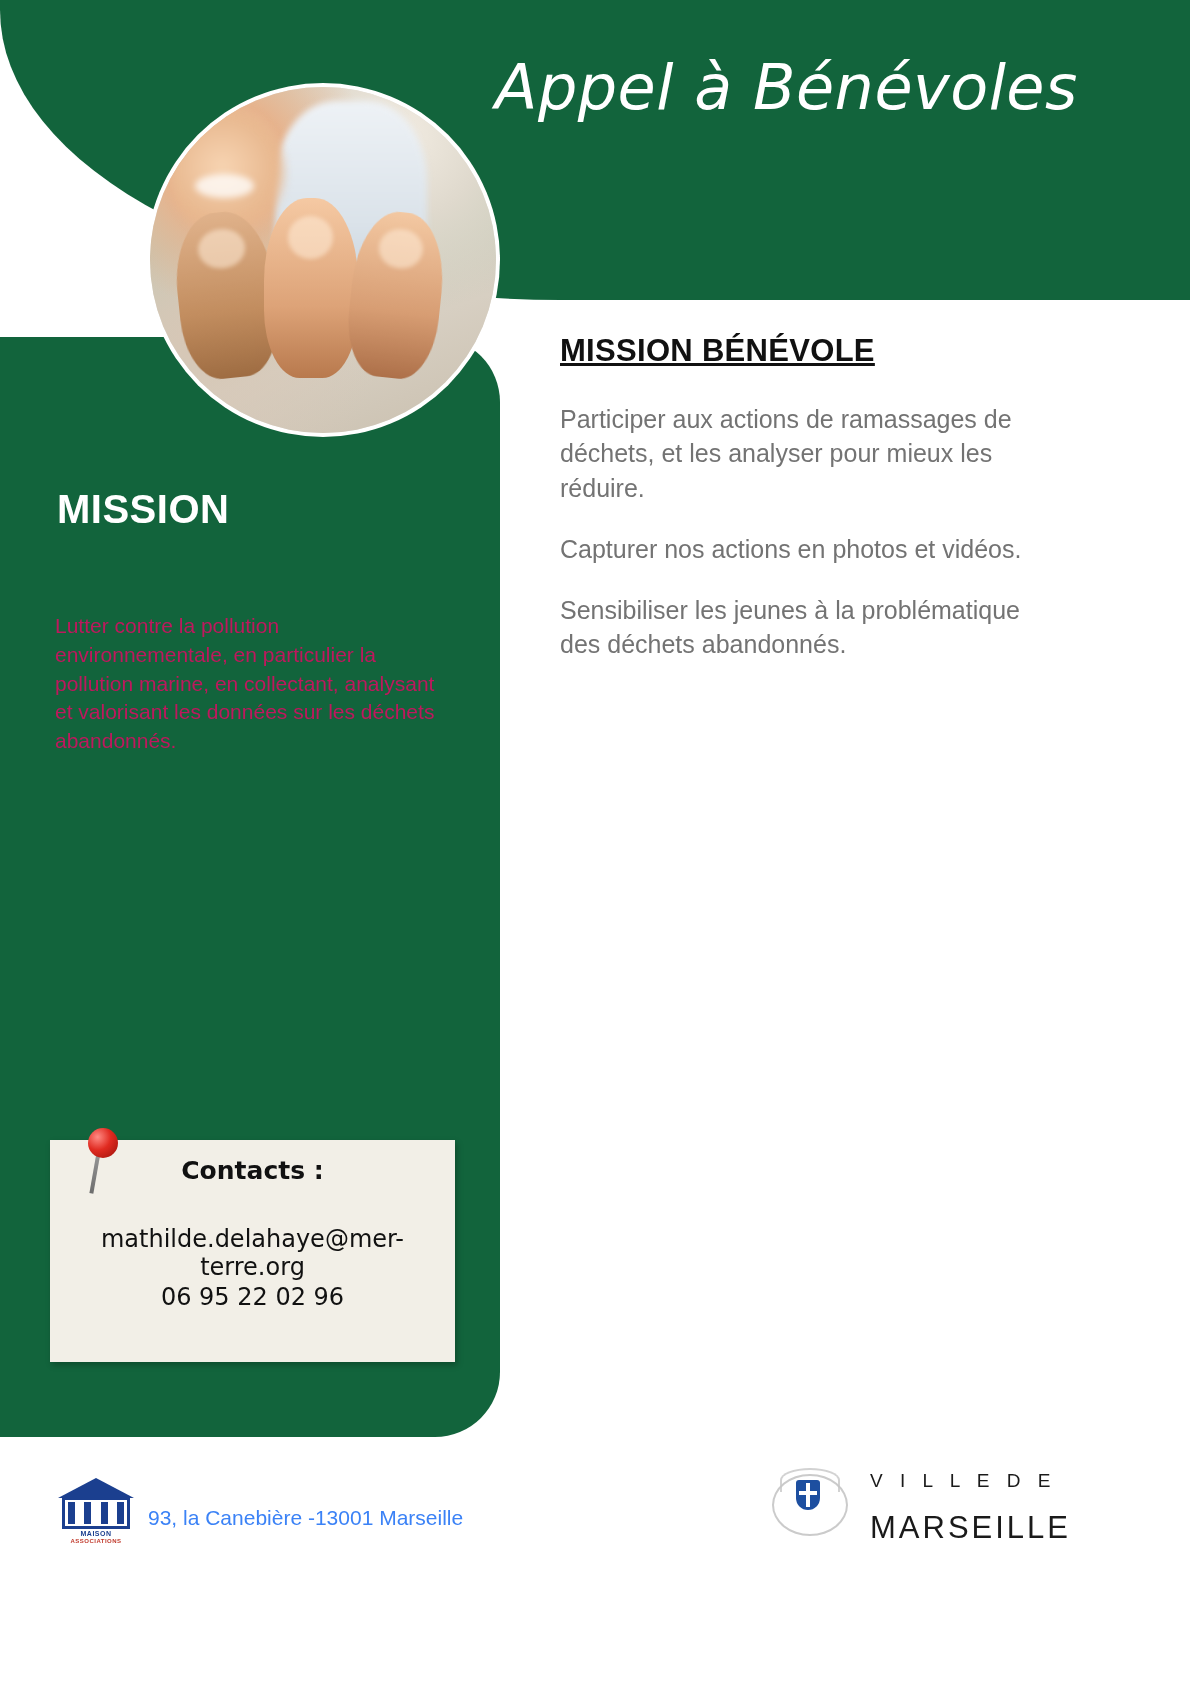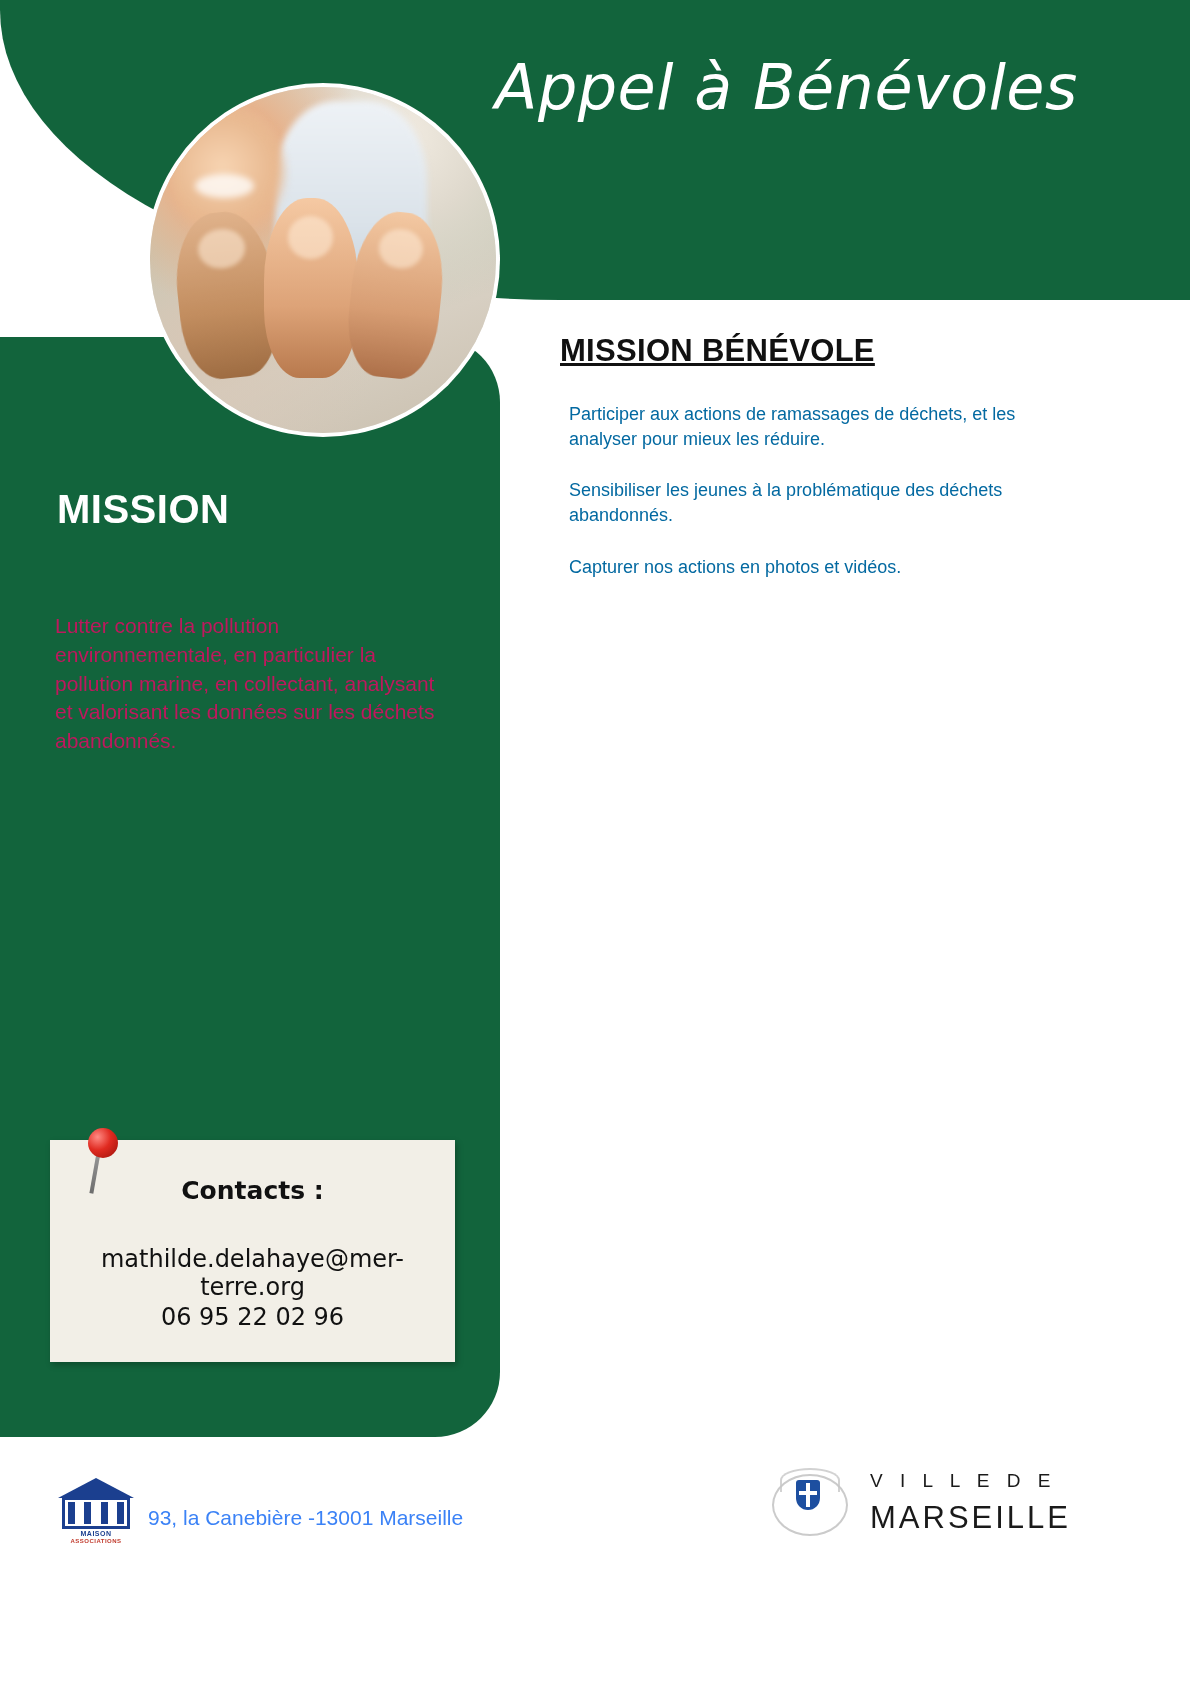--- a/index.html
+++ b/index.html
@@ -178,39 +178,38 @@
     letter-spacing: 0.3px;
     text-decoration: underline;
   }
   .mission-list {
     position: absolute;
     left: 560px;
     top: 402px;
     width: 480px;
   }
   .mission-item {
-    font-size: 18px;
-    color: #0369a1;
+    font-size: 25px;
+    color: #737373;
     line-height: 1.37;
     margin-bottom: 27px;
-    margin-left: 9px;
   }
 
   
   .note-card {
     position: absolute;
     left: 50px;
     top: 1140px;
     width: 405px;
     height: 222px;
     background: #f2efe7;
     box-shadow: 2px 3px 6px rgba(0,0,0,0.25);
   }
   .note-inner {
-    padding-top: 36px;
+    padding-top: 16px;
     text-align: center;
     color: #111111;
   }
   .note-title {
     font-size: 25px;
     font-weight: bold;
     font-family: "DejaVu Sans", sans-serif;
   }
   .note-person {
     font-size: 24px;
@@ -382,21 +381,21 @@
     font-family: Liberation Sans, sans-serif;
     color: #1a1a1a;
   }
   .ville-de {
     font-size: 19px;
     letter-spacing: 6px;
   }
   .ville-marseille {
     font-size: 31px;
     letter-spacing: 3px;
-    margin-top: 8px;
+    margin-top: 18px;
   }
 </style>
 </head>
 <body>
 
 <div id="page">
 
   <div class="header-shape"></div>
   <div class="header-title">Appel à Bénévoles</div>
 
@@ -417,22 +416,22 @@
         <div class="thumb-nail"></div>
       </div>
   </div>
 
   <div class="assoc-name">MISSION</div>
   <div class="assoc-desc">Lutter contre la pollution environnementale, en particulier la pollution marine, en collectant, analysant et valorisant les données sur les déchets abandonnés.</div>
 
   <div class="mission-title">MISSION BÉNÉVOLE</div>
   <div class="mission-list">
     <div class="mission-item">Participer aux actions de ramassages de déchets, et les analyser pour mieux les réduire.</div>
+    <div class="mission-item">Capturer nos actions en photos et vidéos.</div>
     <div class="mission-item">Sensibiliser les jeunes à la problématique des déchets abandonnés.</div>
-    <div class="mission-item">Capturer nos actions en photos et vidéos.</div>
   </div>
 
   <div class="note-card">
     <div class="pin">
       <div class="pin-needle"></div>
       <div class="pin-head"></div>
     </div>
     <div class="note-inner">
       <div class="note-title">Contacts :</div>
       <div class="note-mail">mathilde.delahaye@mer-terre.org</div>

